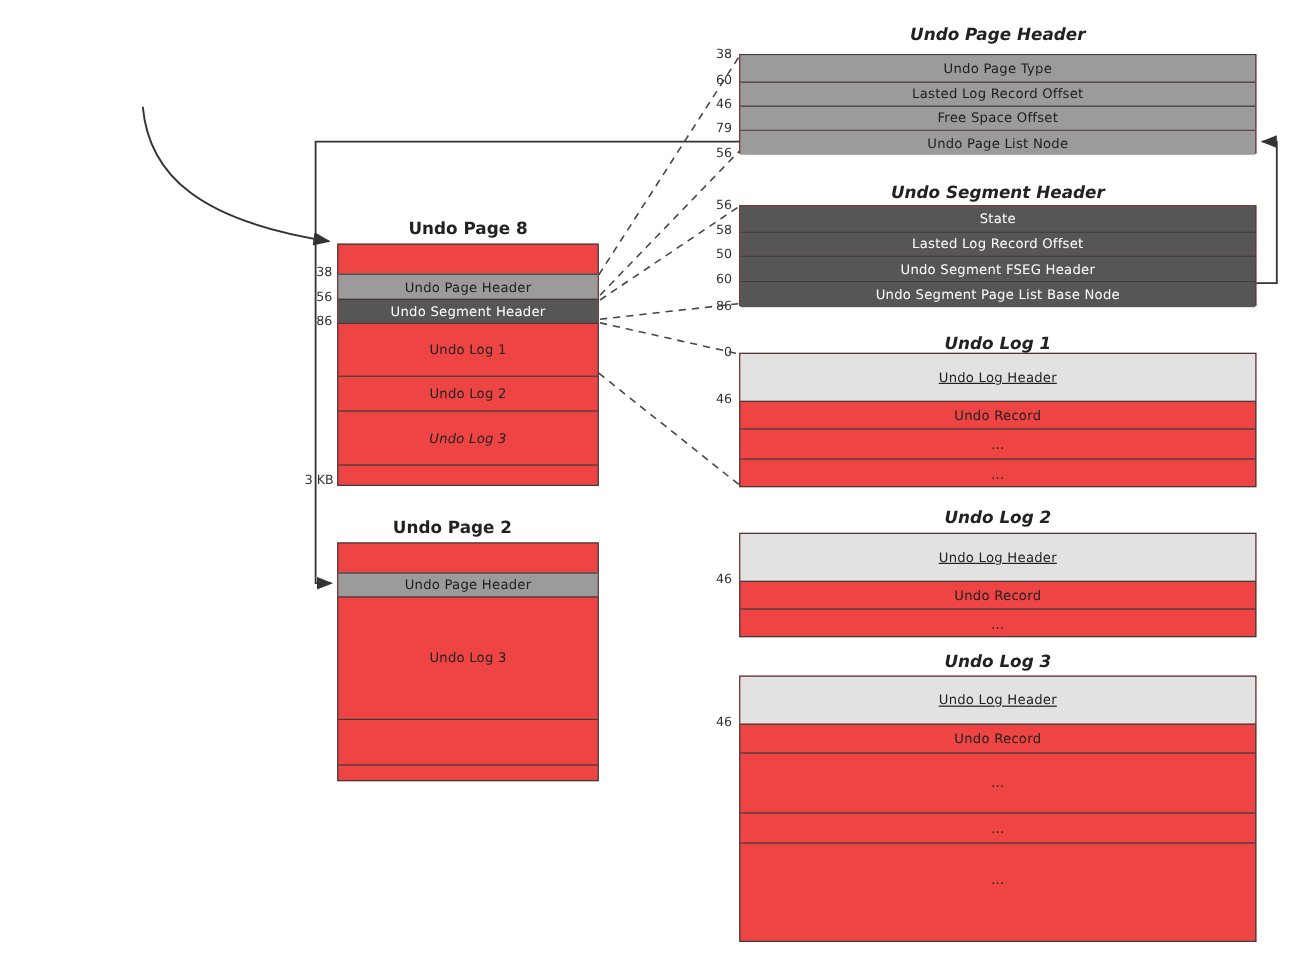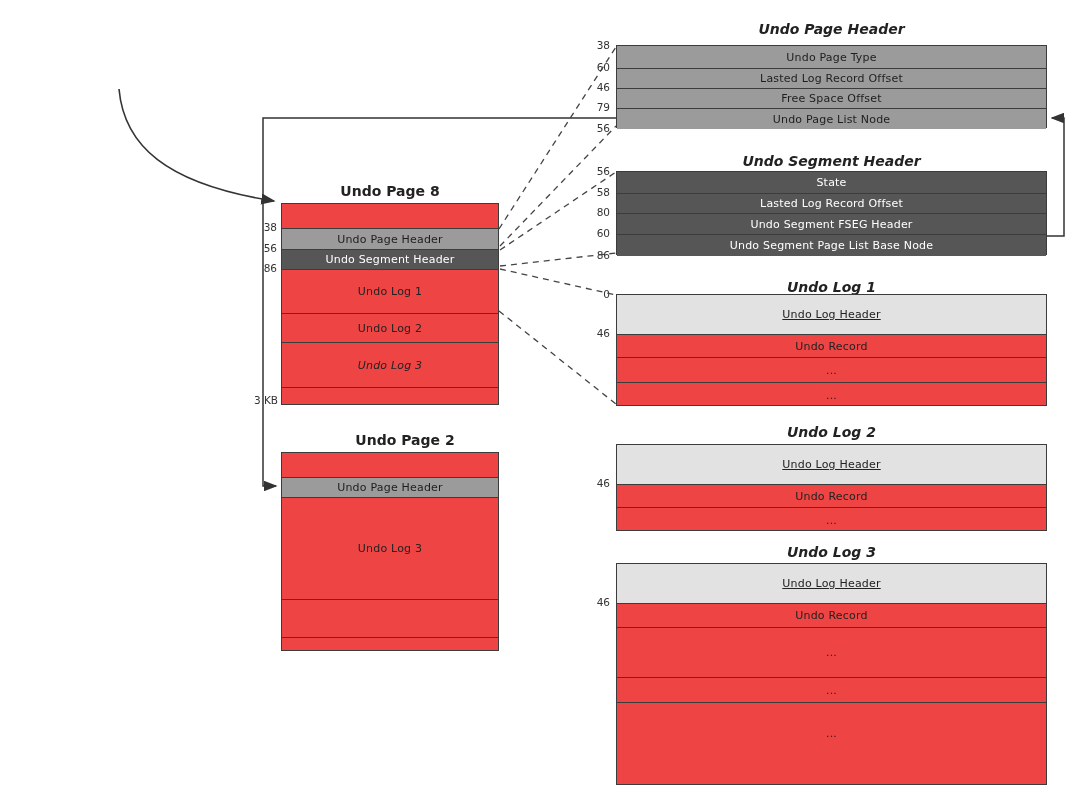--- a/index.html
+++ b/index.html
@@ -49,21 +49,21 @@
     <div class="row bt" style="top:65px;height:44px">Undo Log 1</div>
     <div class="row bt" style="top:109px;height:29px">Undo Log 2</div>
     <div class="row bt row-italic" style="top:138px;height:45px">Undo Log 3</div>
     <div class="row bt" style="top:183px;height:19px"></div>
   </div>
   <div class="side-label" style="left:237px;top:220px;width:40px">38</div>
   <div class="side-label" style="left:237px;top:241px;width:40px">56</div>
   <div class="side-label" style="left:237px;top:261px;width:40px">86</div>
   <div class="side-label" style="left:238px;top:393px;width:40px">3 KB</div>
 
-  <div class="box-title" style="left:296px;top:432px;width:218px">Undo Page 2</div>
+  <div class="box-title" style="left:268px;top:432px;width:218px">Undo Page 2</div>
   <div class="box" style="left:281px;top:452px;width:218px;height:199px">
     <div class="row" style="top:0;height:24px"></div>
     <div class="row row-mid bt" style="top:24px;height:20px">Undo Page Header</div>
     <div class="row bt" style="top:44px;height:102px">Undo Log 3</div>
     <div class="row bt" style="top:146px;height:38px"></div>
     <div class="row bt" style="top:184px;height:15px"></div>
   </div>
 
   <div class="box-title italic" style="left:616px;top:21px;width:431px">Undo Page Header</div>
   <div class="box" style="left:616px;top:45px;width:431px;height:83px">
@@ -80,21 +80,21 @@
 
   <div class="box-title italic" style="left:616px;top:153px;width:431px">Undo Segment Header</div>
   <div class="box" style="left:616px;top:171px;width:431px;height:84px">
     <div class="row row-dark" style="top:0;height:21px">State</div>
     <div class="row row-dark bt" style="top:21px;height:20px">Lasted Log Record Offset</div>
     <div class="row row-dark bt" style="top:62px;height:22px">Undo Segment Page List Base Node</div>
     <div class="row row-dark bt" style="top:41px;height:21px">Undo Segment FSEG Header</div>
   </div>
   <div class="side-label" style="left:570px;top:164px;width:40px">56</div>
   <div class="side-label" style="left:570px;top:185px;width:40px">58</div>
-  <div class="side-label" style="left:570px;top:205px;width:40px">80</div>
+  <div class="side-label" style="left:570px;top:205px;width:40px">50</div>
   <div class="side-label" style="left:570px;top:226px;width:40px">60</div>
   <div class="side-label" style="left:570px;top:248px;width:40px">86</div>
 
   <div class="box-title italic" style="left:616px;top:279px;width:431px">Undo Log 1</div>
   <div class="box" style="left:616px;top:294px;width:431px;height:112px">
     <div class="row row-light" style="top:0;height:39px">Undo Log Header</div>
     <div class="row bt" style="top:39px;height:23px">Undo Record</div>
     <div class="row bt" style="top:62px;height:25px">...</div>
     <div class="row bt" style="top:87px;height:25px">...</div>
   </div>

